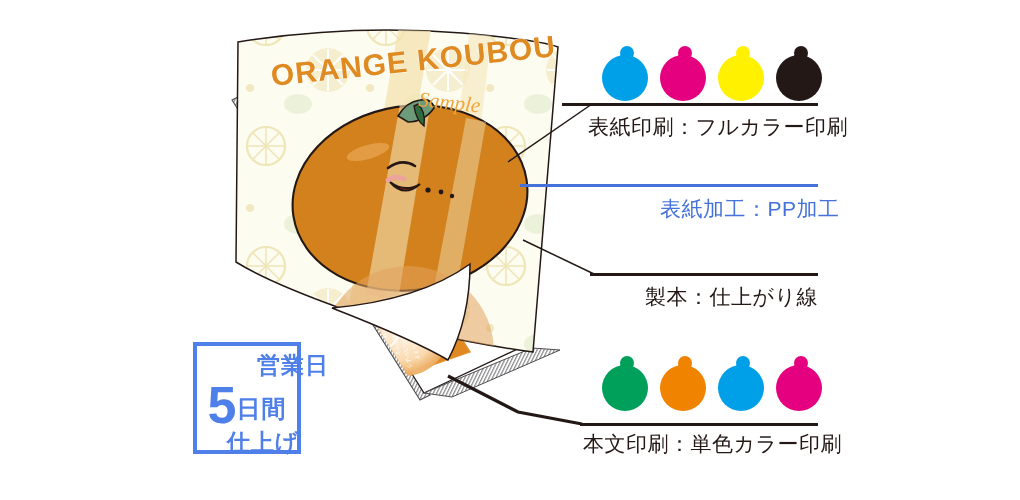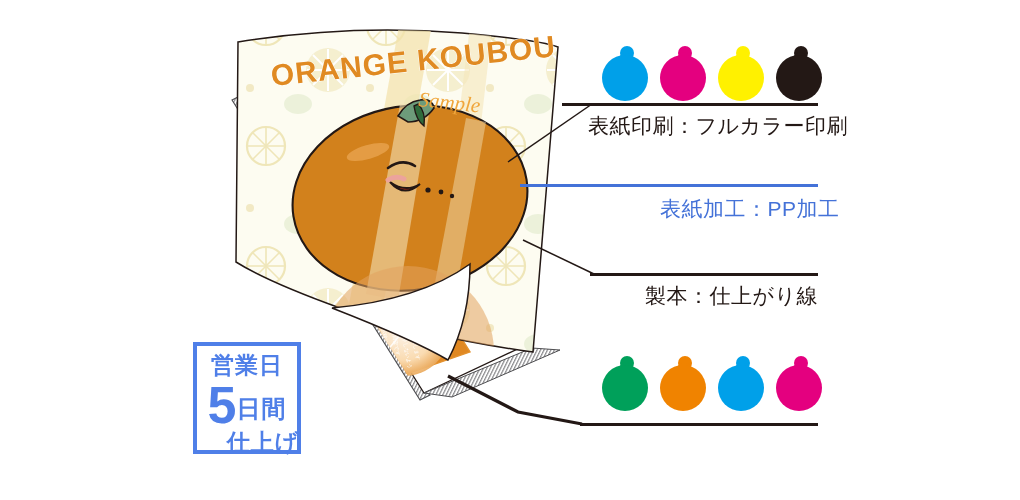--- a/index.html
+++ b/index.html
@@ -25,21 +25,21 @@
     height: 500px;
   }
   
   .callout {
     position: absolute;
     white-space: nowrap;
     font-size: 21px;
     letter-spacing: 0.5px;
     line-height: 1.32;
   }
-  .callout.dark  { color: #231815; font-family: Liberation Serif, serif; }
+  .callout.dark  { color: #231815; }
   .callout.blue  { color: #4472d8; }
 
   .rule {
     position: absolute;
     height: 3px;
     border-radius: 0;
   }
   .rule.dark { background: #231815; }
   .rule.blue { background: #4472d8; }
 
@@ -56,21 +56,21 @@
   }
   #badge .b-row {
     position: absolute;
     width: 100%;
     text-align: center;
     color: #4f7fe8;
     font-weight: bold;
     line-height: 1;
     letter-spacing: 1px;
   }
-  #badge .b-top    { top: 8px;  font-size: 23px; }
+  #badge .b-top    { top: 8px;  font-size: 23px; padding-left: 46px; }
   #badge .b-mid    { top: 33px; font-size: 0; }
   #badge .b-bottom { top: 85px; font-size: 23px; margin-left: 16px; }
   #badge .big-num {
     font-size: 52px;
     font-weight: bold;
     vertical-align: -6px;
     letter-spacing: 0;
   }
   #badge .unit {
     font-size: 24px;
@@ -293,20 +293,21 @@
     <div class="callout dark" style="left: 588px; top: 113px; color: rgb(35, 24, 21);">表紙印刷：フルカラー印刷</div>
 
     <div class="rule blue" style="left: 520px; top: 184px; width: 298px; background: rgb(68, 114, 216);"></div>
     <div class="callout blue" style="left: 660px; top: 195px; color: rgb(68, 114, 216);">表紙加工：PP加工</div>
 
     <div class="rule dark" style="left: 590px; top: 273px; width: 228px; background: rgb(35, 24, 21);"></div>
     <div class="callout dark" style="left: 645px; top: 283px; color: rgb(35, 24, 21);">製本：仕上がり線</div>
 
     <div class="rule dark" style="left: 580px; top: 423px; width: 238px; background: rgb(35, 24, 21);"></div>
     <div class="callout dark" style="left: 583px; top: 430px; color: rgb(35, 24, 21);">
+      <div>本文印刷：単色カラー印刷</div>
     </div>
   </div>
 
   <div id="badge" style="border-color: rgb(79, 127, 232);">
     <div class="b-row b-top" style="color: rgb(79, 127, 232);">営業日</div>
     <div class="b-row b-mid" style="color: rgb(79, 127, 232);"><span class="big-num">5</span><span class="unit">日間</span></div>
     <div class="b-row b-bottom" style="color: rgb(79, 127, 232);">仕上げ</div>
   </div>
 
 </div>

